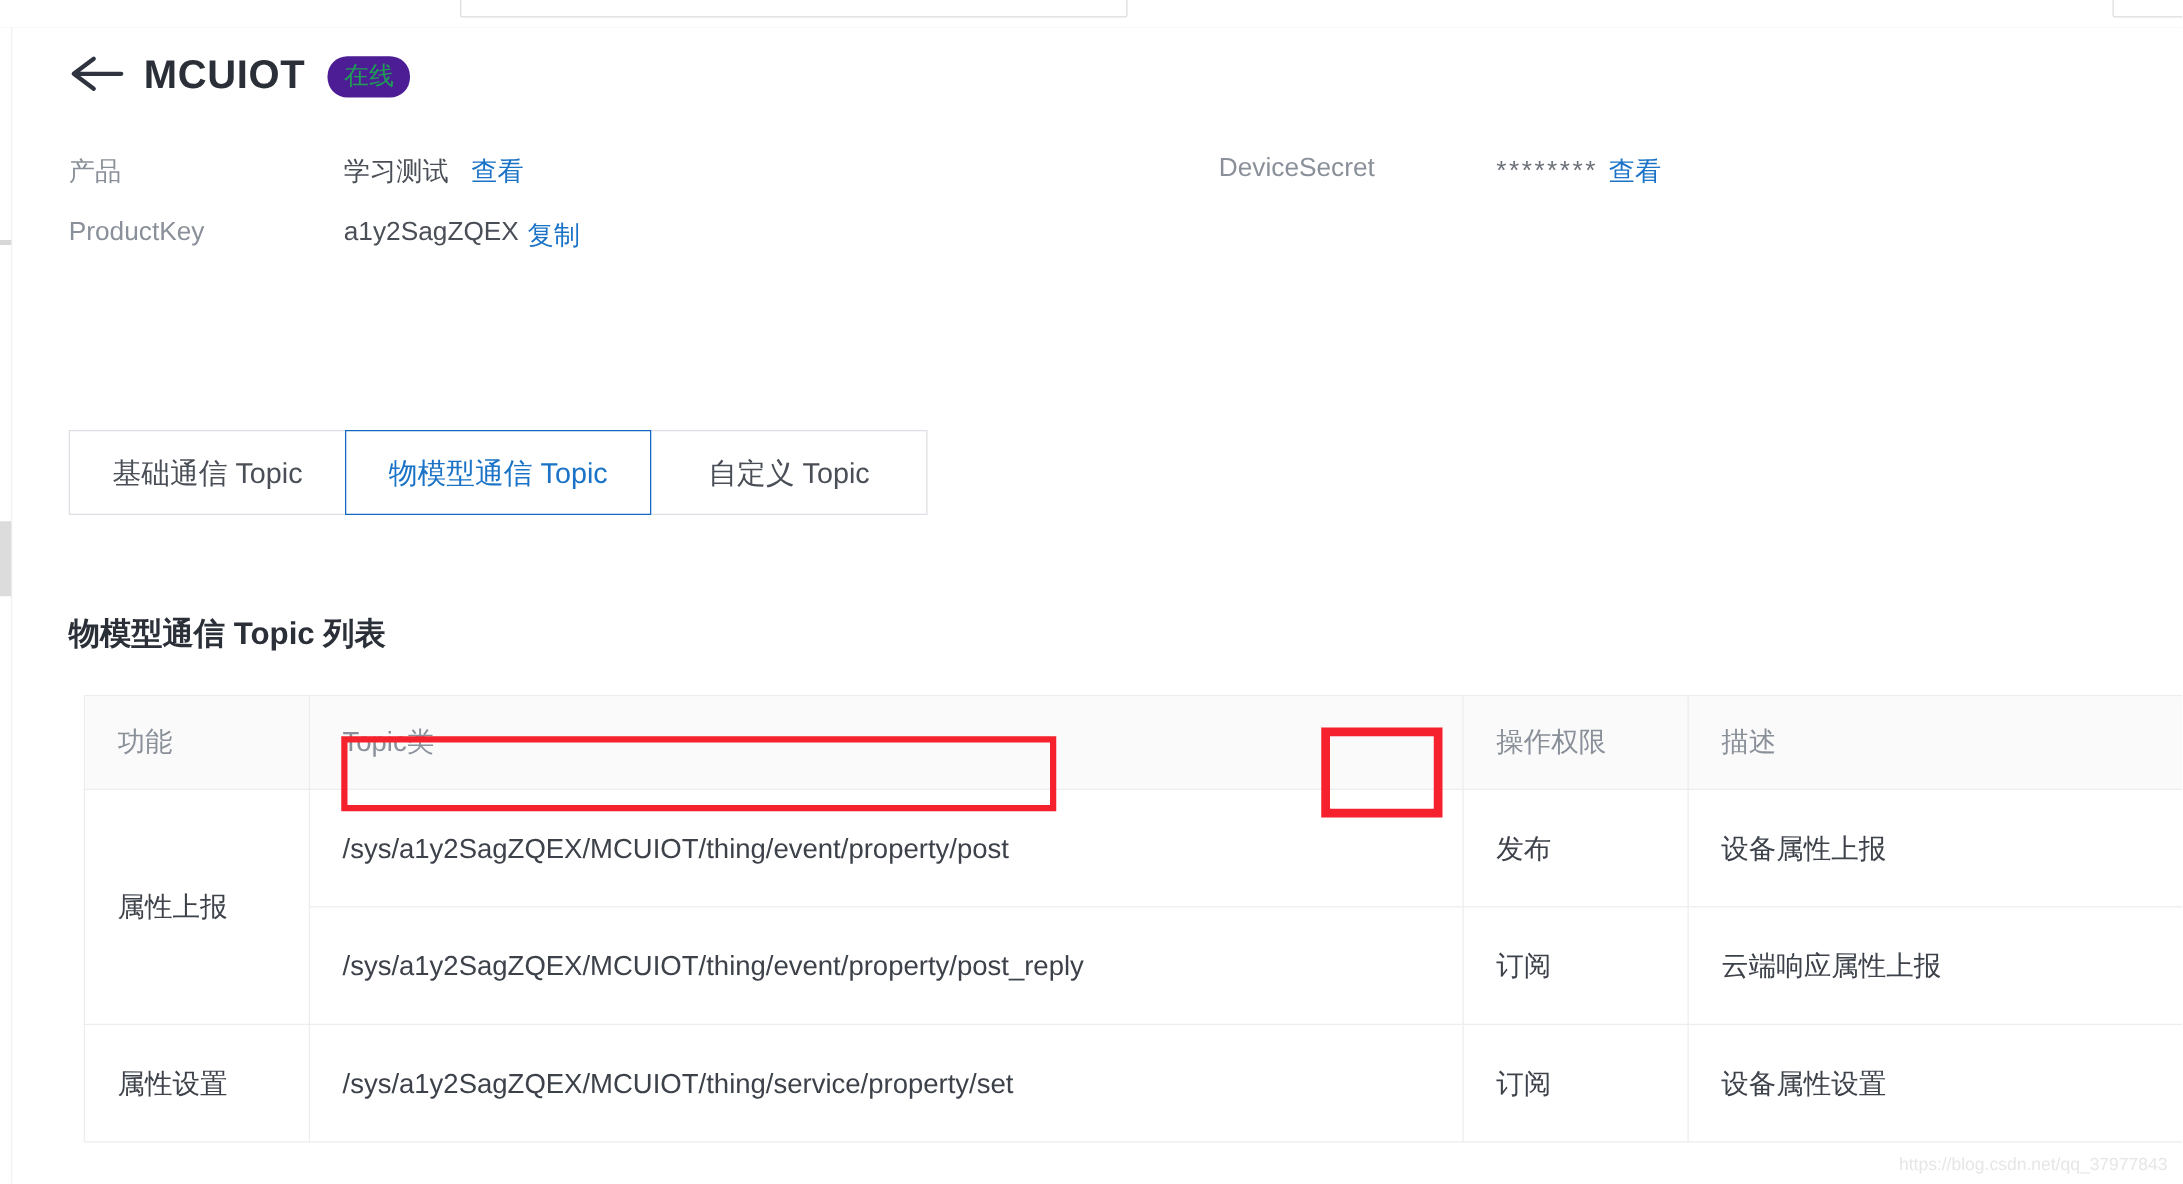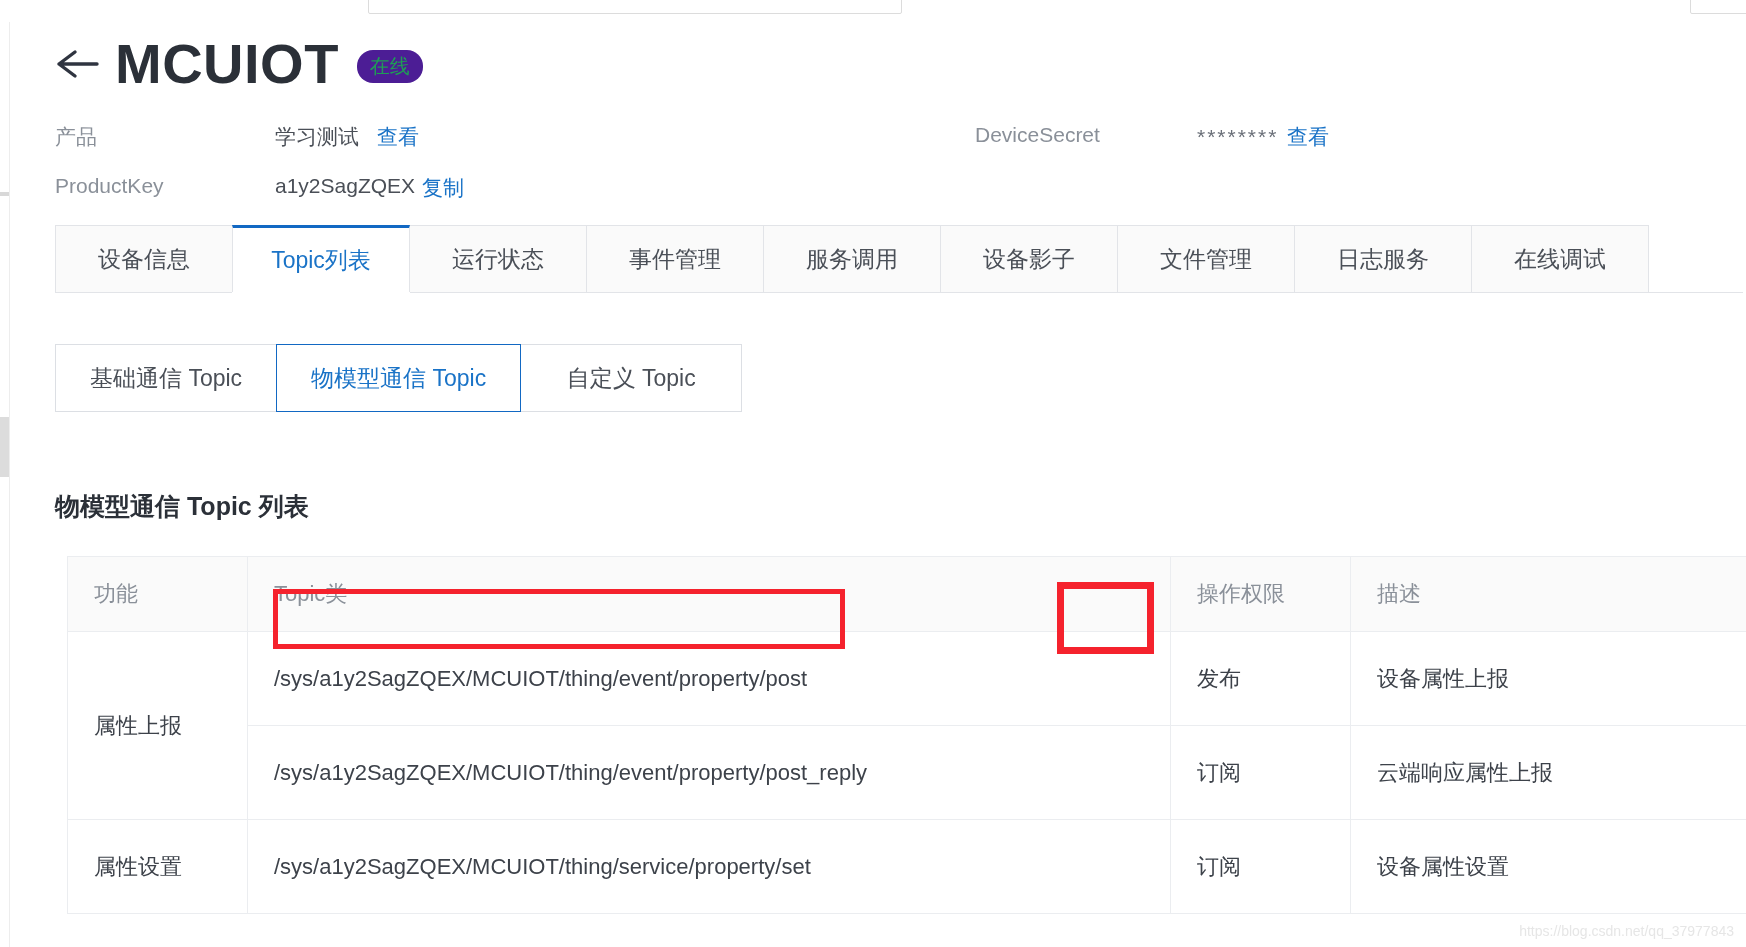--- a/index.html
+++ b/index.html
@@ -75,21 +75,21 @@
   }
   .back-arrow {
     width: 46px; height: 46px;
     display: flex; align-items: center; justify-content: center;
     color: #2f3440;
     cursor: pointer;
     margin-right: 14px;
   }
   .back-arrow svg { display:block; }
   .page-title {
-    font-size: 56px;
+    font-size: 32px;
     font-weight: bold;
     color: #2b3038;
     letter-spacing: 0.5px;
     line-height: 1;
   }
   .status-badge {
     margin-left: 18px;
     background: #4c1d95;
     color: #1f9d55;
     font-size: 20px;
@@ -332,31 +332,20 @@
         <span class="meta-secret m-s2">********</span>
         <span class="meta-link m-k2">查看</span>
       </div>
       <div class="meta-row">
         <span class="meta-label m-l3">ProductKey</span>
         <span class="meta-value m-v3">a1y2SagZQEX</span>
         <span class="meta-link m-k3">复制</span>
       </div>
     </div>
 
-    <div class="tabs" id="tabs">
-        <div class="tab">设备信息</div>
-        <div class="tab active">Topic列表</div>
-        <div class="tab">运行状态</div>
-        <div class="tab">事件管理</div>
-        <div class="tab">服务调用</div>
-        <div class="tab">设备影子</div>
-        <div class="tab">文件管理</div>
-        <div class="tab">日志服务</div>
-        <div class="tab">在线调试</div>
-      </div>
 
     <div class="subtabs" id="subtabs">
         <div class="subtab">基础通信 Topic</div>
         <div class="subtab active">物模型通信 Topic</div>
         <div class="subtab">自定义 Topic</div>
       </div>
 
     <div class="section-title">物模型通信 Topic 列表</div>
 
     <div class="tbl-wrap">

